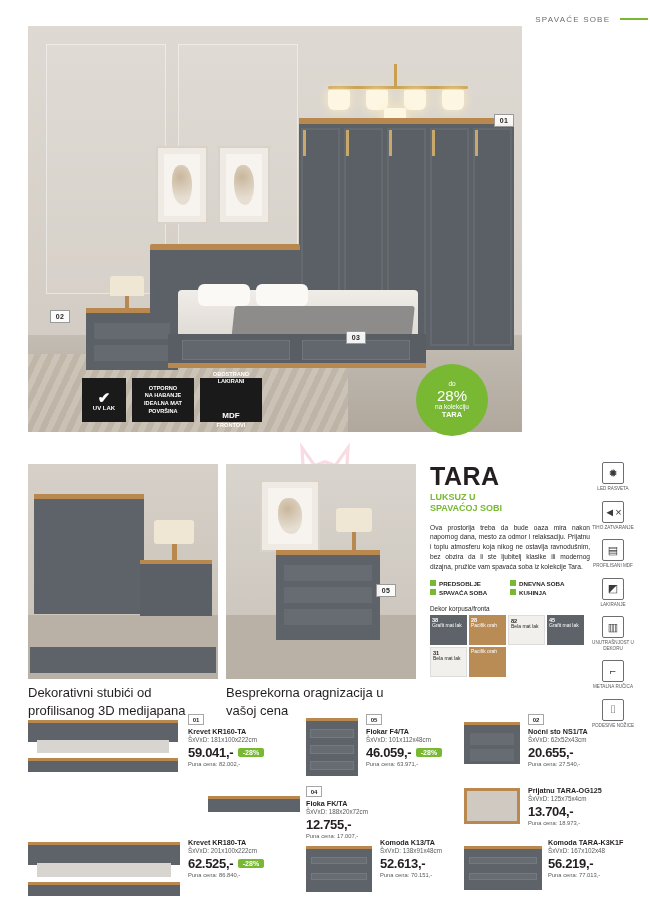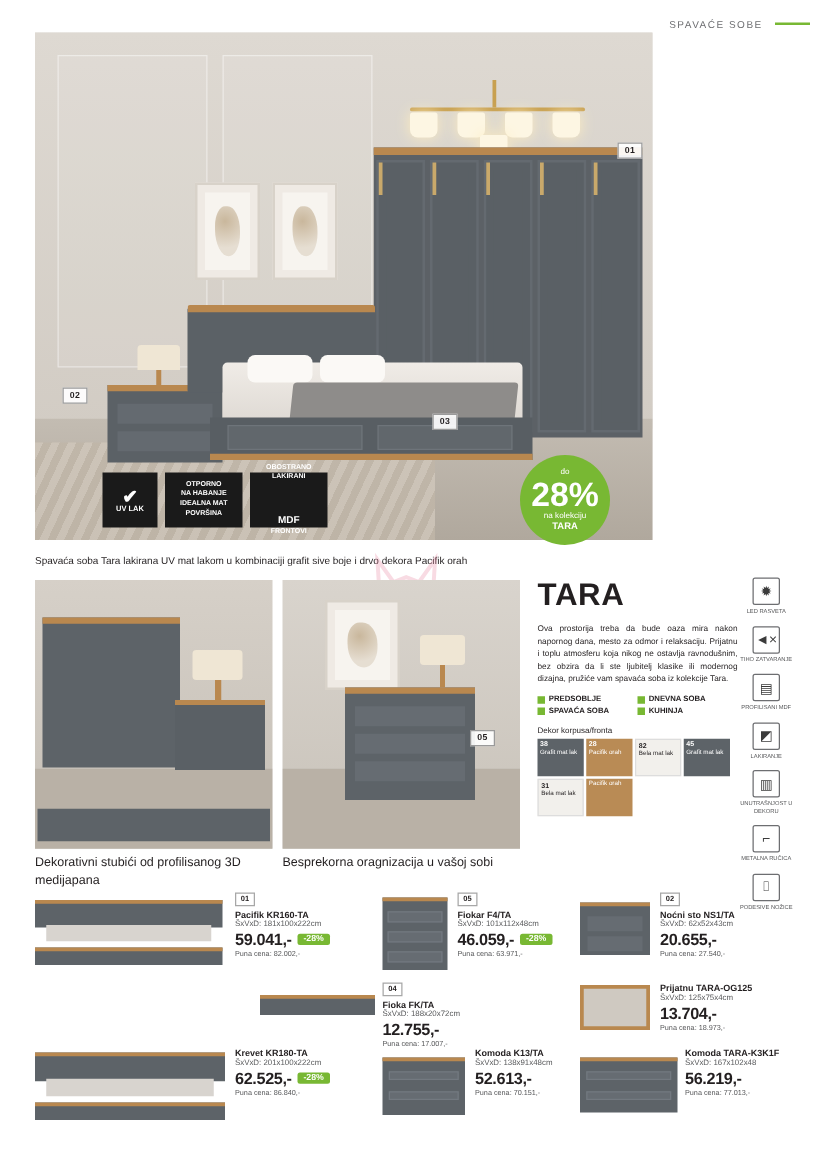--- a/index.html
+++ b/index.html
@@ -132,21 +132,21 @@
   
   .pricebar {
     position:absolute; left:430px; top:362px; width:192px; height:80px;
   }
   .discount-circle {
     position:absolute; left:-14px; top:2px; width:72px; height:72px; border-radius:50%;
     background:#78b833; color:#fff; display:flex; flex-direction:column;
     align-items:center; justify-content:center; line-height:1.05; text-align:center;
   }
   .discount-circle .do { font-size:6.5px; }
-  .discount-circle .pct { font-size:27px; font-weight:bold; }
+  .discount-circle .pct { font-size:15px; font-weight:normal; }
   .discount-circle .na { font-size:6.5px; }
   .discount-circle .tara { font-size:7.5px; font-weight:bold; }
   .price-main { position:absolute; left:68px; top:0; }
   .price-main .big { font-size:19px; font-weight:bold; color:#231f20; letter-spacing:-.4px; }
   .price-main .old { font-size:7.5px; color:#58595b; margin-top:2px; }
   .price-main .incl { font-size:6.3px; color:#58595b; margin-top:4px; line-height:1.45; }
 
   .caption-hero {
     position:absolute; left:28px; top:444px; width:470px;
     font-size:8px; color:#231f20;
@@ -155,21 +155,21 @@
   
   .gal1 {
     position:absolute; left:28px; top:464px; width:190px; height:215px;
     background:linear-gradient(180deg,#d6d0c8,#c5bfb6); overflow:hidden;
   }
   .gal2 {
     position:absolute; left:226px; top:464px; width:190px; height:215px;
     background:linear-gradient(180deg,#d9d4cd,#c8c2b9); overflow:hidden;
   }
   .gal .floor2 { position:absolute; left:0; bottom:0; width:100%; height:30%; background:#b9b1a6; }
-  .cap-small { position:absolute; font-size:10px; line-height:1.35; color:#231f20; }
+  .cap-small { position:absolute; font-size:13px; line-height:1.35; color:#231f20; }
 
   
   .rightcol { position:absolute; left:430px; top:462px; width:160px; }
   .rightcol h1 { font-size:25px; font-weight:bold; letter-spacing:.5px; color:#231f20; }
   .rightcol .sub { font-size:9px; color:#78b833; font-weight:bold; line-height:1.25; margin-top:1px; }
   .rightcol p { font-size:6.6px; line-height:1.5; margin-top:8px; color:#231f20; text-align:justify; }
   .roomtags { margin-top:8px; display:flex; flex-wrap:wrap; gap:2px 10px; }
   .roomtag { font-size:6.2px; font-weight:bold; display:flex; align-items:center; gap:3px; width:70px;}
   .roomtag .sq { width:6px; height:6px; background:#78b833; display:inline-block; }
   .dekor-title { font-size:6.4px; margin-top:9px; color:#231f20; }
@@ -313,21 +313,20 @@
 
   <div class="pricebar">
     <div class="discount-circle">
       <span class="do">do</span>
       <span class="pct">28%</span>
       <span class="na">na kolekciju</span>
       <span class="tara">TARA</span>
     </div>
   </div>
 
-  <div class="caption-hero">Spavaća soba Tara lakirana UV mat lakom u kombinaciji grafit sive boje i drvo dekora Pacifik orah</div>
 
   <svg class="watermark" viewBox="0 0 100 100">
     <path d="M14 12 L34 40 L50 34 L66 40 L86 12 L84 46 C84 74 66 90 50 94 C34 90 16 74 16 46 Z" fill="none" stroke="#e87f9c" stroke-width="5"></path>
     <circle cx="36" cy="54" r="4" fill="#e87f9c"></circle>
     <circle cx="64" cy="54" r="4" fill="#e87f9c"></circle>
     <path d="M44 70 L50 76 L56 70" fill="none" stroke="#e87f9c" stroke-width="4"></path>
   </svg>
 
   <div class="gal gal1">
     <div class="floor2"></div>
@@ -352,24 +351,28 @@
       <div style="position:absolute;left:8px;right:8px;top:10px;height:16px;background:#666c72;"></div>
       <div style="position:absolute;left:8px;right:8px;top:32px;height:16px;background:#666c72;"></div>
       <div style="position:absolute;left:8px;right:8px;top:54px;height:16px;background:#666c72;"></div>
     </div>
     <div style="position:absolute;left:110px;top:44px;width:36px;height:44px;">
       <div style="width:36px;height:24px;background:#efe6d4;border-radius:3px;"></div>
       <div style="width:4px;height:18px;background:#b9884f;margin:0 auto;"></div>
     </div>
     <div class="marker" style="left:150px;top:120px;">05</div>
   </div>
-  <div class="cap-small" style="left:226px;top:684px;width:190px;">Besprekorna oragnizacija u vašoj sobi</div>
+  <div class="cap-small" style="left:226px;top:684px;width:190px;">Besprekorna oragnizacija u vašoj cena</div>
 
   <div class="rightcol">
     <h1>TARA</h1>
+    <div class="sub">
+      <span>LUKSUZ U</span><br>
+      <span>SPAVAĆOJ SOBI</span>
+    </div>
     <p>Ova prostorija treba da bude oaza mira nakon napornog dana, mesto za odmor i relaksaciju. Prijatnu i toplu atmosferu koja nikog ne ostavlja ravnodušnim, bez obzira da li ste ljubitelj klasike ili modernog dizajna, pružiće vam spavaća soba iz kolekcije Tara.</p>
 
     <div class="roomtags">
       <span class="roomtag">
         <i class="sq"></i>
         <span>PREDSOBLJE</span>
       </span>
       <span class="roomtag">
         <i class="sq"></i>
         <span>DNEVNA SOBA</span>
@@ -462,21 +465,21 @@
 
     <div class="pitem" style="left:0;top:20px;width:158px;">
       <div class="pimg fbed" style="width:150px;height:52px;">
         <div class="hb"></div>
           <div class="mt"></div>
           <div class="fb"></div>
       </div>
     </div>
     <div class="pitem" style="left:160px;top:14px;width:115px;">
       <div class="pmark" style="position:relative;left:0;top:0;margin-bottom:2px;">01</div>
-      <div class="ptitle">Pacifik KR160-TA</div>
+      <div class="ptitle">Krevet KR160-TA</div>
       <div class="pdim">ŠxVxD: 181x100x222cm</div>
       <div><span class="pprice">59.041,-</span>
         <span class="ptag">-28%</span></div>
       <div class="pold">Puna cena: 82.002,-</div>
     </div>
 
     <div class="pitem" style="left:278px;top:18px;width:60px;">
       <div class="pimg fdresser" style="width:52px;height:58px;">
         <div class="d" style="top:8px"></div>
           <div class="d" style="top:24px"></div>

